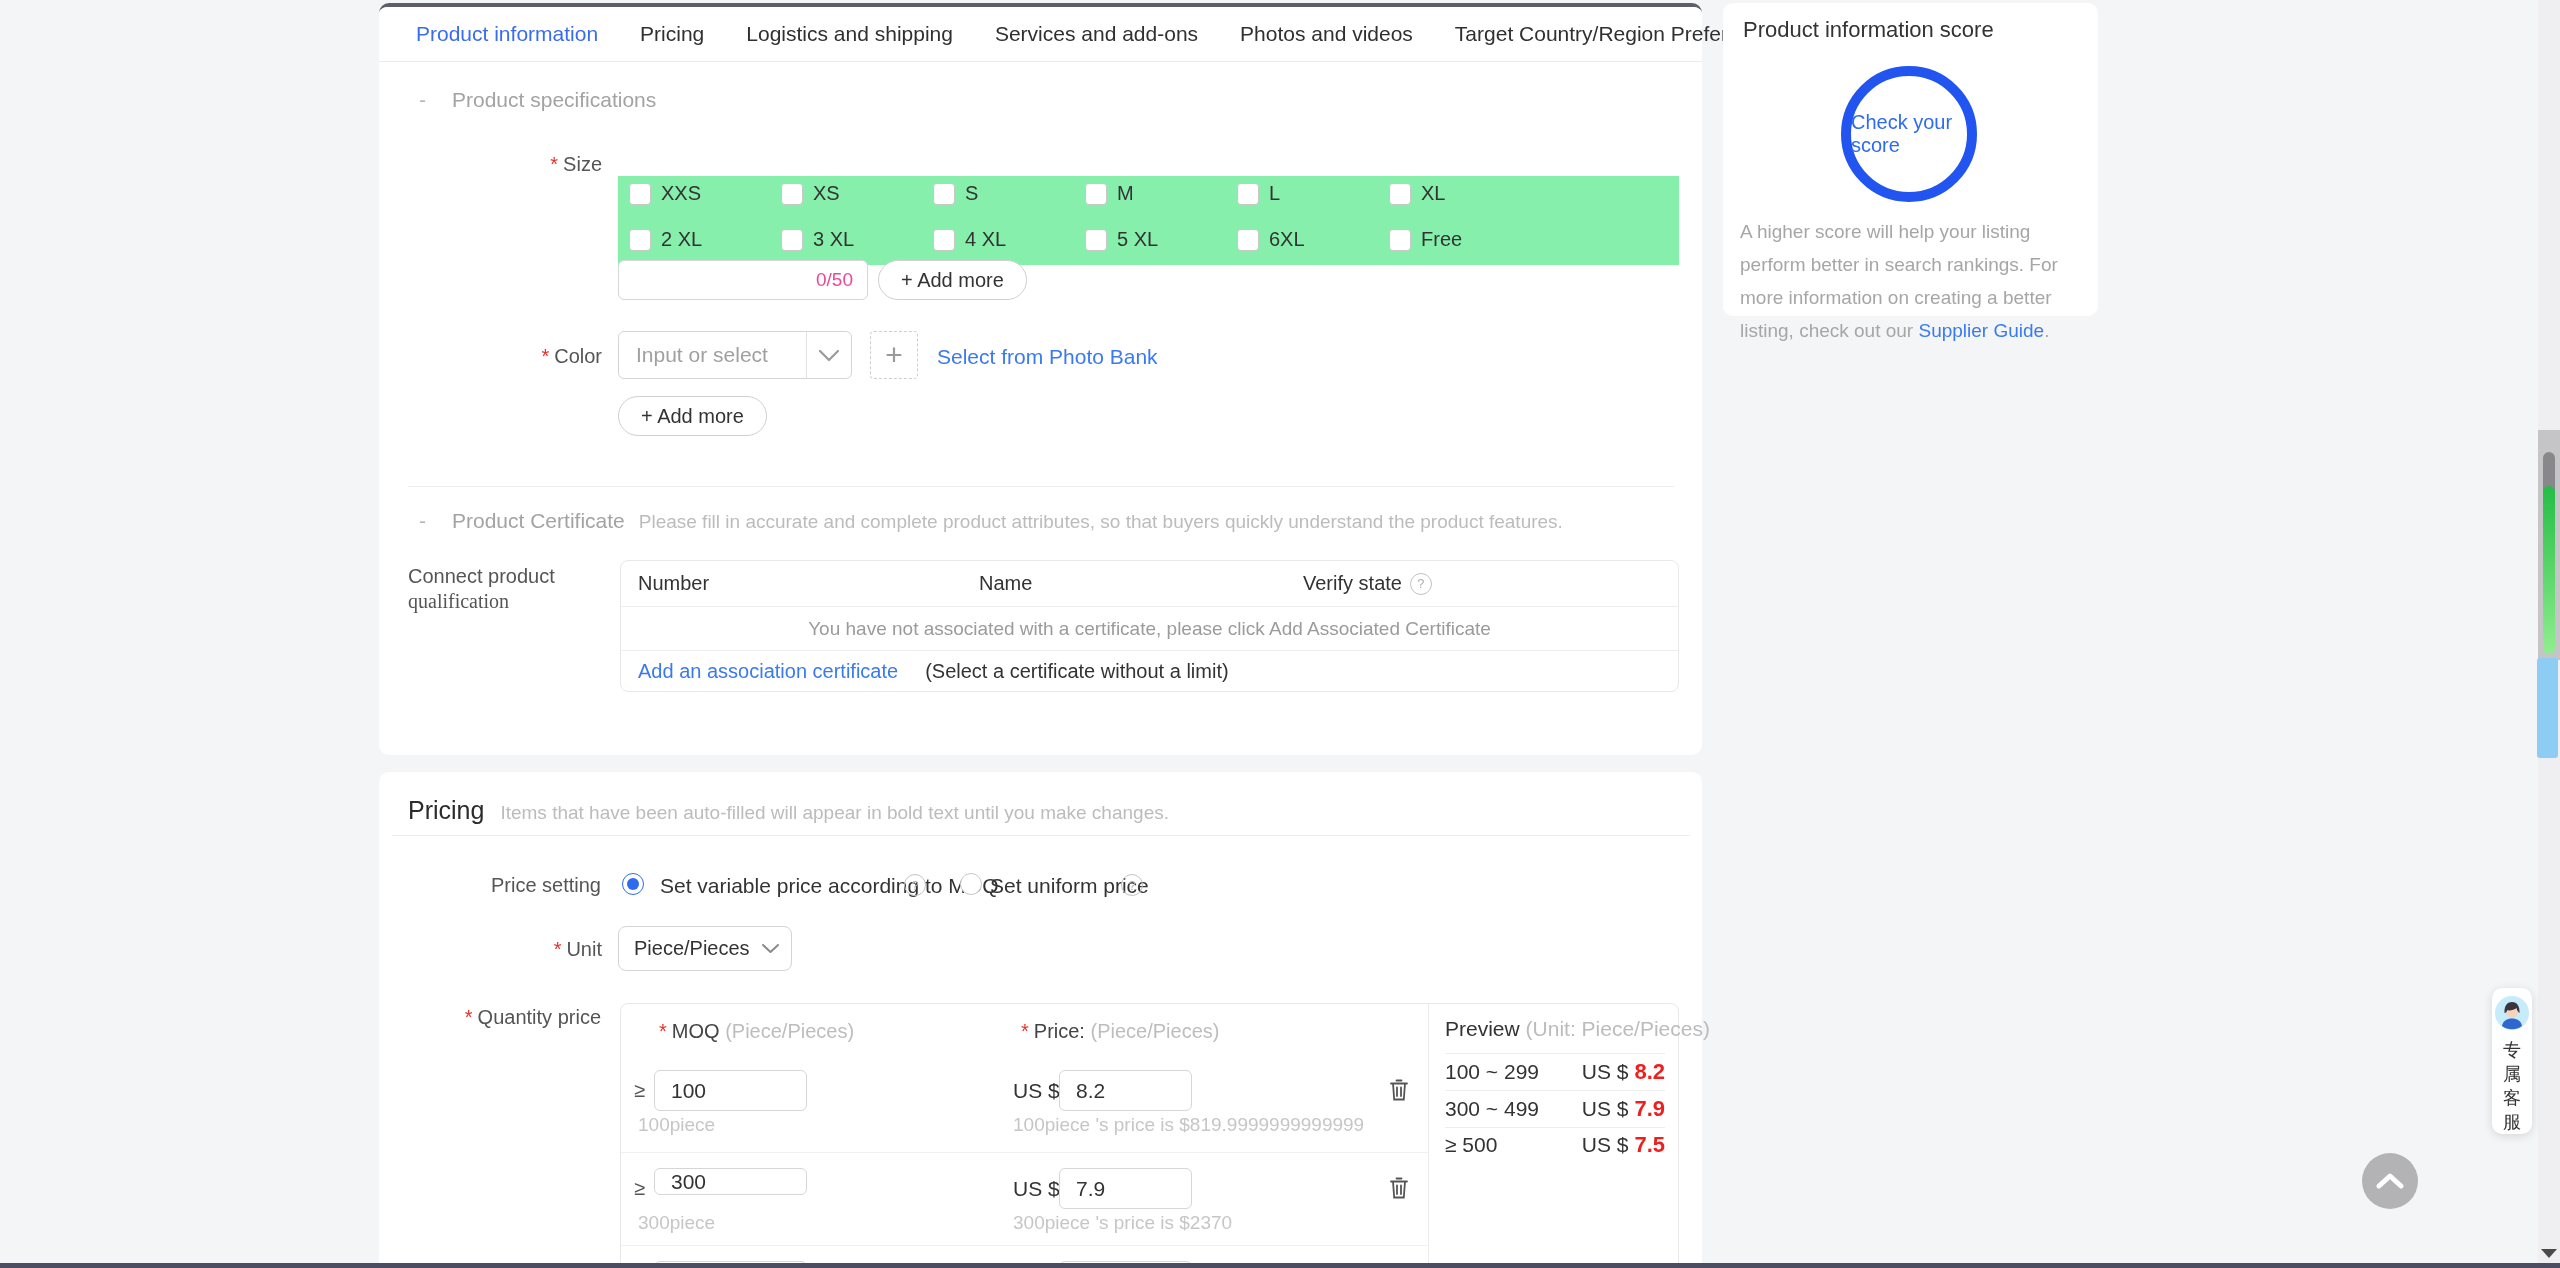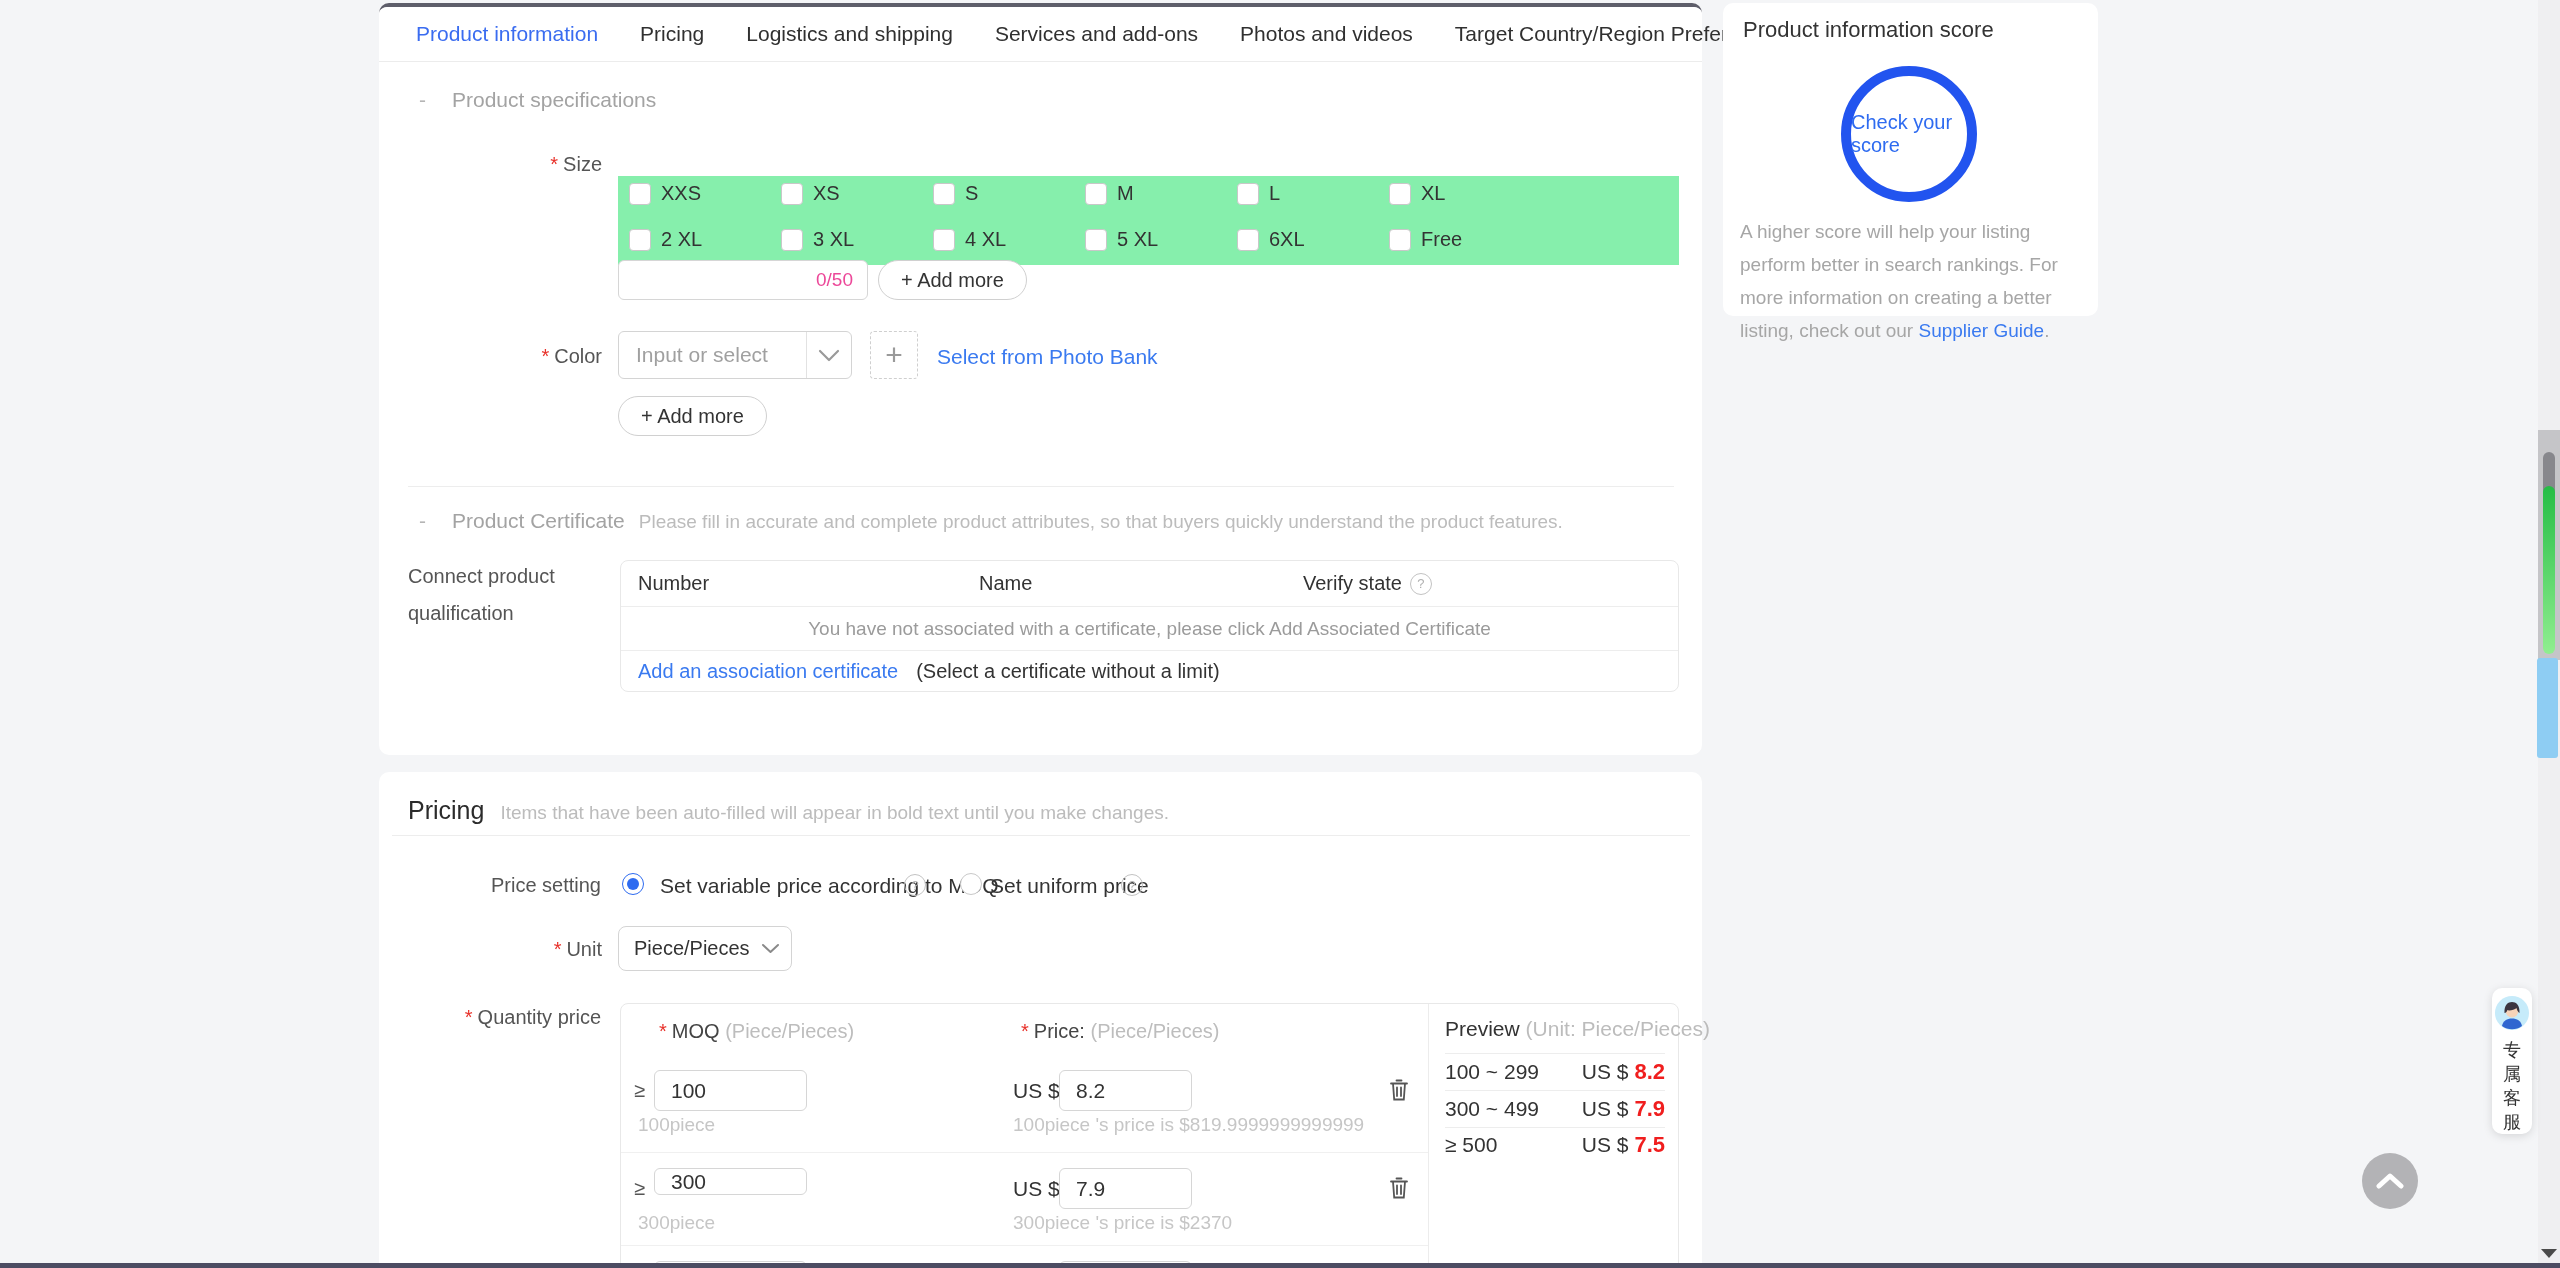--- a/index.html
+++ b/index.html
@@ -45,21 +45,21 @@
   .divider{position:absolute;height:1px;background:#ededed;}
   .qicon{display:inline-flex;width:20px;height:20px;border:1px solid #c3c3c3;border-radius:50%;
          color:#b0b0b0;font-size:13px;align-items:center;justify-content:center;flex:none;}
   
   .tablebox{position:absolute;border:1px solid #e8e8e8;border-radius:8px;background:#fff;box-sizing:border-box;}
   .cert-header{position:absolute;left:0;top:0;right:0;height:45px;border-bottom:1px solid #ededed;
                font-size:20px;color:#333;}
   .cert-empty{position:absolute;left:0;top:46px;right:0;height:43px;border-bottom:1px solid #ededed;
               display:flex;align-items:center;justify-content:center;font-size:19px;color:#9b9b9b;}
   .cert-footer{position:absolute;left:17px;top:90px;right:0;height:40px;display:flex;align-items:center;
-               font-size:20px;gap:18px;}
+               font-size:20px;gap:27px;}
   
   .radio{position:absolute;width:22px;height:22px;border-radius:50%;border:1.5px solid #c9c9c9;background:#fff;box-sizing:border-box;cursor:pointer;}
   .radio.sel{border:1.5px solid #2e6bf0;}
   .radio.sel::after{content:"";position:absolute;left:4px;top:4px;right:4px;bottom:4px;border-radius:50%;background:#2e6bf0;}
   .rlabel{position:absolute;font-size:21px;color:#333;white-space:nowrap;}
   .helper{position:absolute;font-size:19px;color:#c6c6c6;white-space:nowrap;}
   .ccy{position:absolute;font-size:21px;color:#333;white-space:nowrap;}
   .gte{position:absolute;font-size:20px;color:#555;}
   .thead{position:absolute;font-size:20px;color:#444;white-space:nowrap;}
   .thead .lt{color:#bdbdbd;}
@@ -162,21 +162,21 @@
     <div class="divider" style="left:29px;top:479px;width:1266px;"></div>
 
     <div class="sec-head" style="left:40px;top:502px;">
       <span class="dash">-</span>
       <span>Product Certificate</span>
       <span class="hint">Please fill in accurate and complete product attributes, so that buyers quickly understand the product features.</span>
     </div>
 
     <div class="abs" style="left:29px;top:558px;font-size:20px;color:#555;">
       <div>Connect product</div>
-      <div style="margin-top:14px;">qualification</div>
+      <div style="margin-top:2px;font-family:Liberation Serif, serif;">qualification</div>
     </div>
 
     <div class="tablebox" style="left:241px;top:553px;width:1059px;height:132px;">
       <div class="cert-header">
         <span class="abs" style="left:17px;top:11px;">Number</span>
         <span class="abs" style="left:358px;top:11px;">Name</span>
         <span class="abs" style="left:682px;top:11px;display:inline-flex;align-items:center;gap:8px;">
           <span>Verify state</span>
           <span class="qicon">?</span>
         </span>

